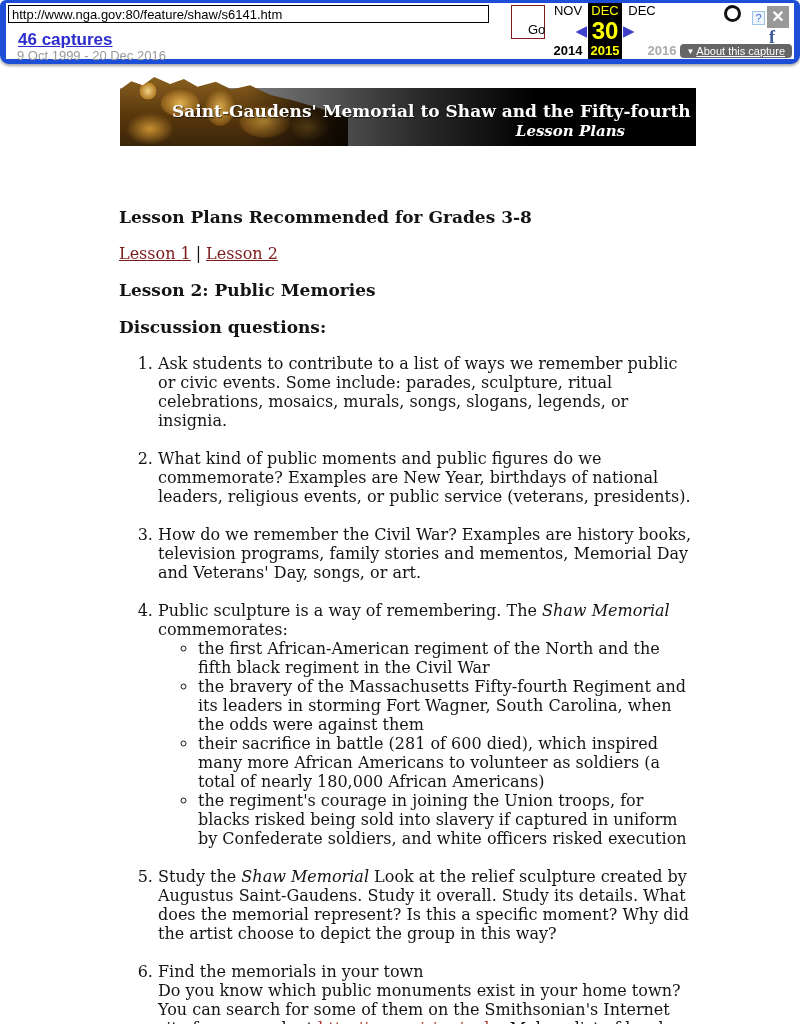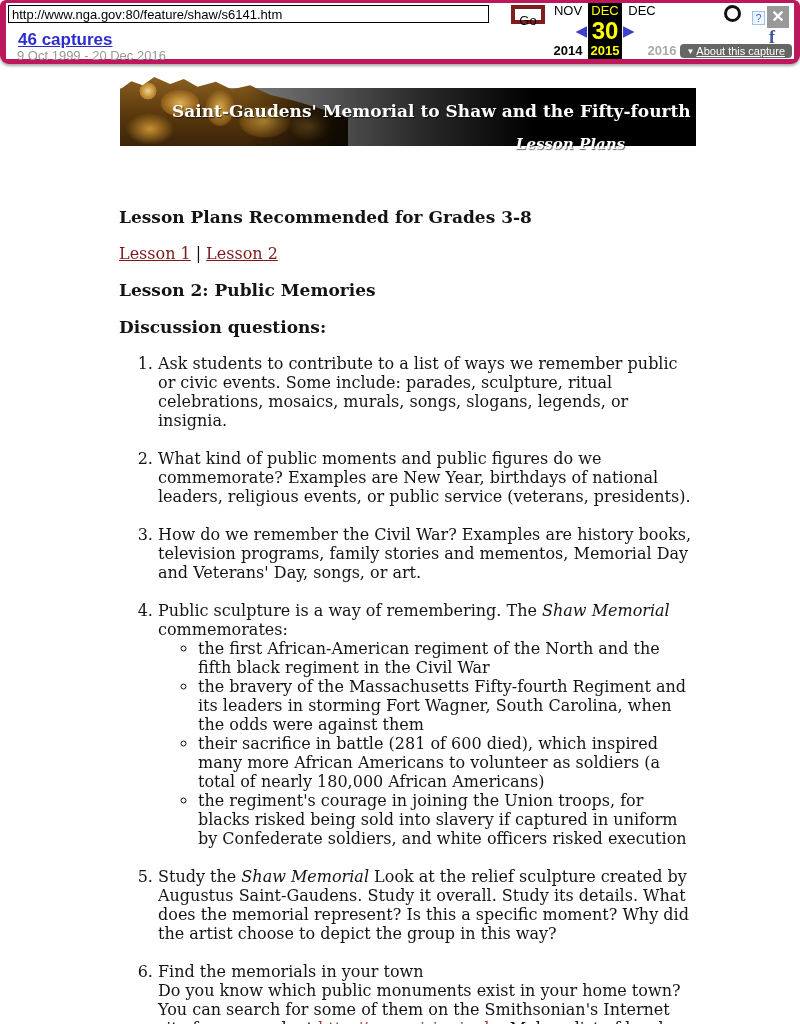--- a/index.html
+++ b/index.html
@@ -5,36 +5,36 @@
   * { box-sizing: border-box; }
   html,body { margin:0; padding:0; }
   body {
     width:800px; height:1024px; overflow:hidden; position:relative;
     background:#fff; font-family:"Liberation Sans", sans-serif;
   }
 
   
   .wb-toolbar {
     position:absolute; left:0; top:0; width:800px; height:64px;
-    background:#be185d; border-radius:6px 6px 9px 9px;
+    background:#1d4ed8; border-radius:6px 6px 9px 9px;
     box-shadow:0 2px 3px rgba(0,0,0,0.35);
   }
   .wb-inner {
     position:absolute; left:6px; top:3px; width:788px; height:56px;
     background:#fff;
   }
   .wb-url {
     position:absolute; left:2px; top:2px; width:481px; height:18px;
     border:1px solid #000; font:13px/16px "Liberation Sans", sans-serif;
     padding:0 3px; color:#000; background:#fff;
   }
   .wb-go {
     position:absolute; left:505px; top:2px; width:34px; height:19px;
-    border:4px solid #7f1d1d; background:#fff; font:13px "Liberation Sans", sans-serif;
-    color:#000; text-align:center; padding:4px; cursor:pointer;
+    border:1px solid #7f1d1d; background:#fff; font:13px "Liberation Sans", sans-serif;
+    color:#000; text-align:center; padding:16px; cursor:pointer;
   }
   .wb-captures {
     position:absolute; left:12px; top:27px;
     font-weight:bold; font-size:17px; color:#2d2dcf; text-decoration:underline; cursor:pointer;
   }
   .wb-range {
     position:absolute; left:11px; top:45px; font-size:13px; color:#999;
   }
   .wb-nav { position:absolute; left:542px; top:0; height:56px; display:flex; }
   .wb-col {
@@ -93,21 +93,21 @@
       radial-gradient(ellipse 30px 20px at 30px 52px, #c89030 0%, rgba(60,35,8,0) 80%),
       linear-gradient(180deg, #8a6020 0%, #5a380c 55%, #3a240a 100%);
     clip-path:polygon(0 18%, 5% 6%, 10% 12%, 15% 0%, 22% 10%, 28% 3%, 34% 14%, 42% 7%, 49% 18%, 57% 12%, 66% 26%, 76% 34%, 88% 46%, 100% 58%, 100% 100%, 0 100%);
   }
   .banner-title {
     position:absolute; left:52px; top:13px; width:524px;
     color:#fff; font:bold 17px/20px "DejaVu Serif", serif;
     text-shadow:1px 1px 1px rgba(0,0,0,0.6); white-space:nowrap;
   }
   .banner-subtitle {
-    position:absolute; right:71px; top:47px;
+    position:absolute; right:71px; top:34px;
     color:#fff; font:bold italic 15px/18px "DejaVu Serif", serif;
     text-shadow:1px 1px 1px rgba(0,0,0,0.6);
   }
 
   
   .content {
     position:absolute; left:119px; top:207px; width:579px;
     font:16px/19px "DejaVu Serif", serif; color:#141414;
   }
   .content p { margin:0 0 17px 0; }

